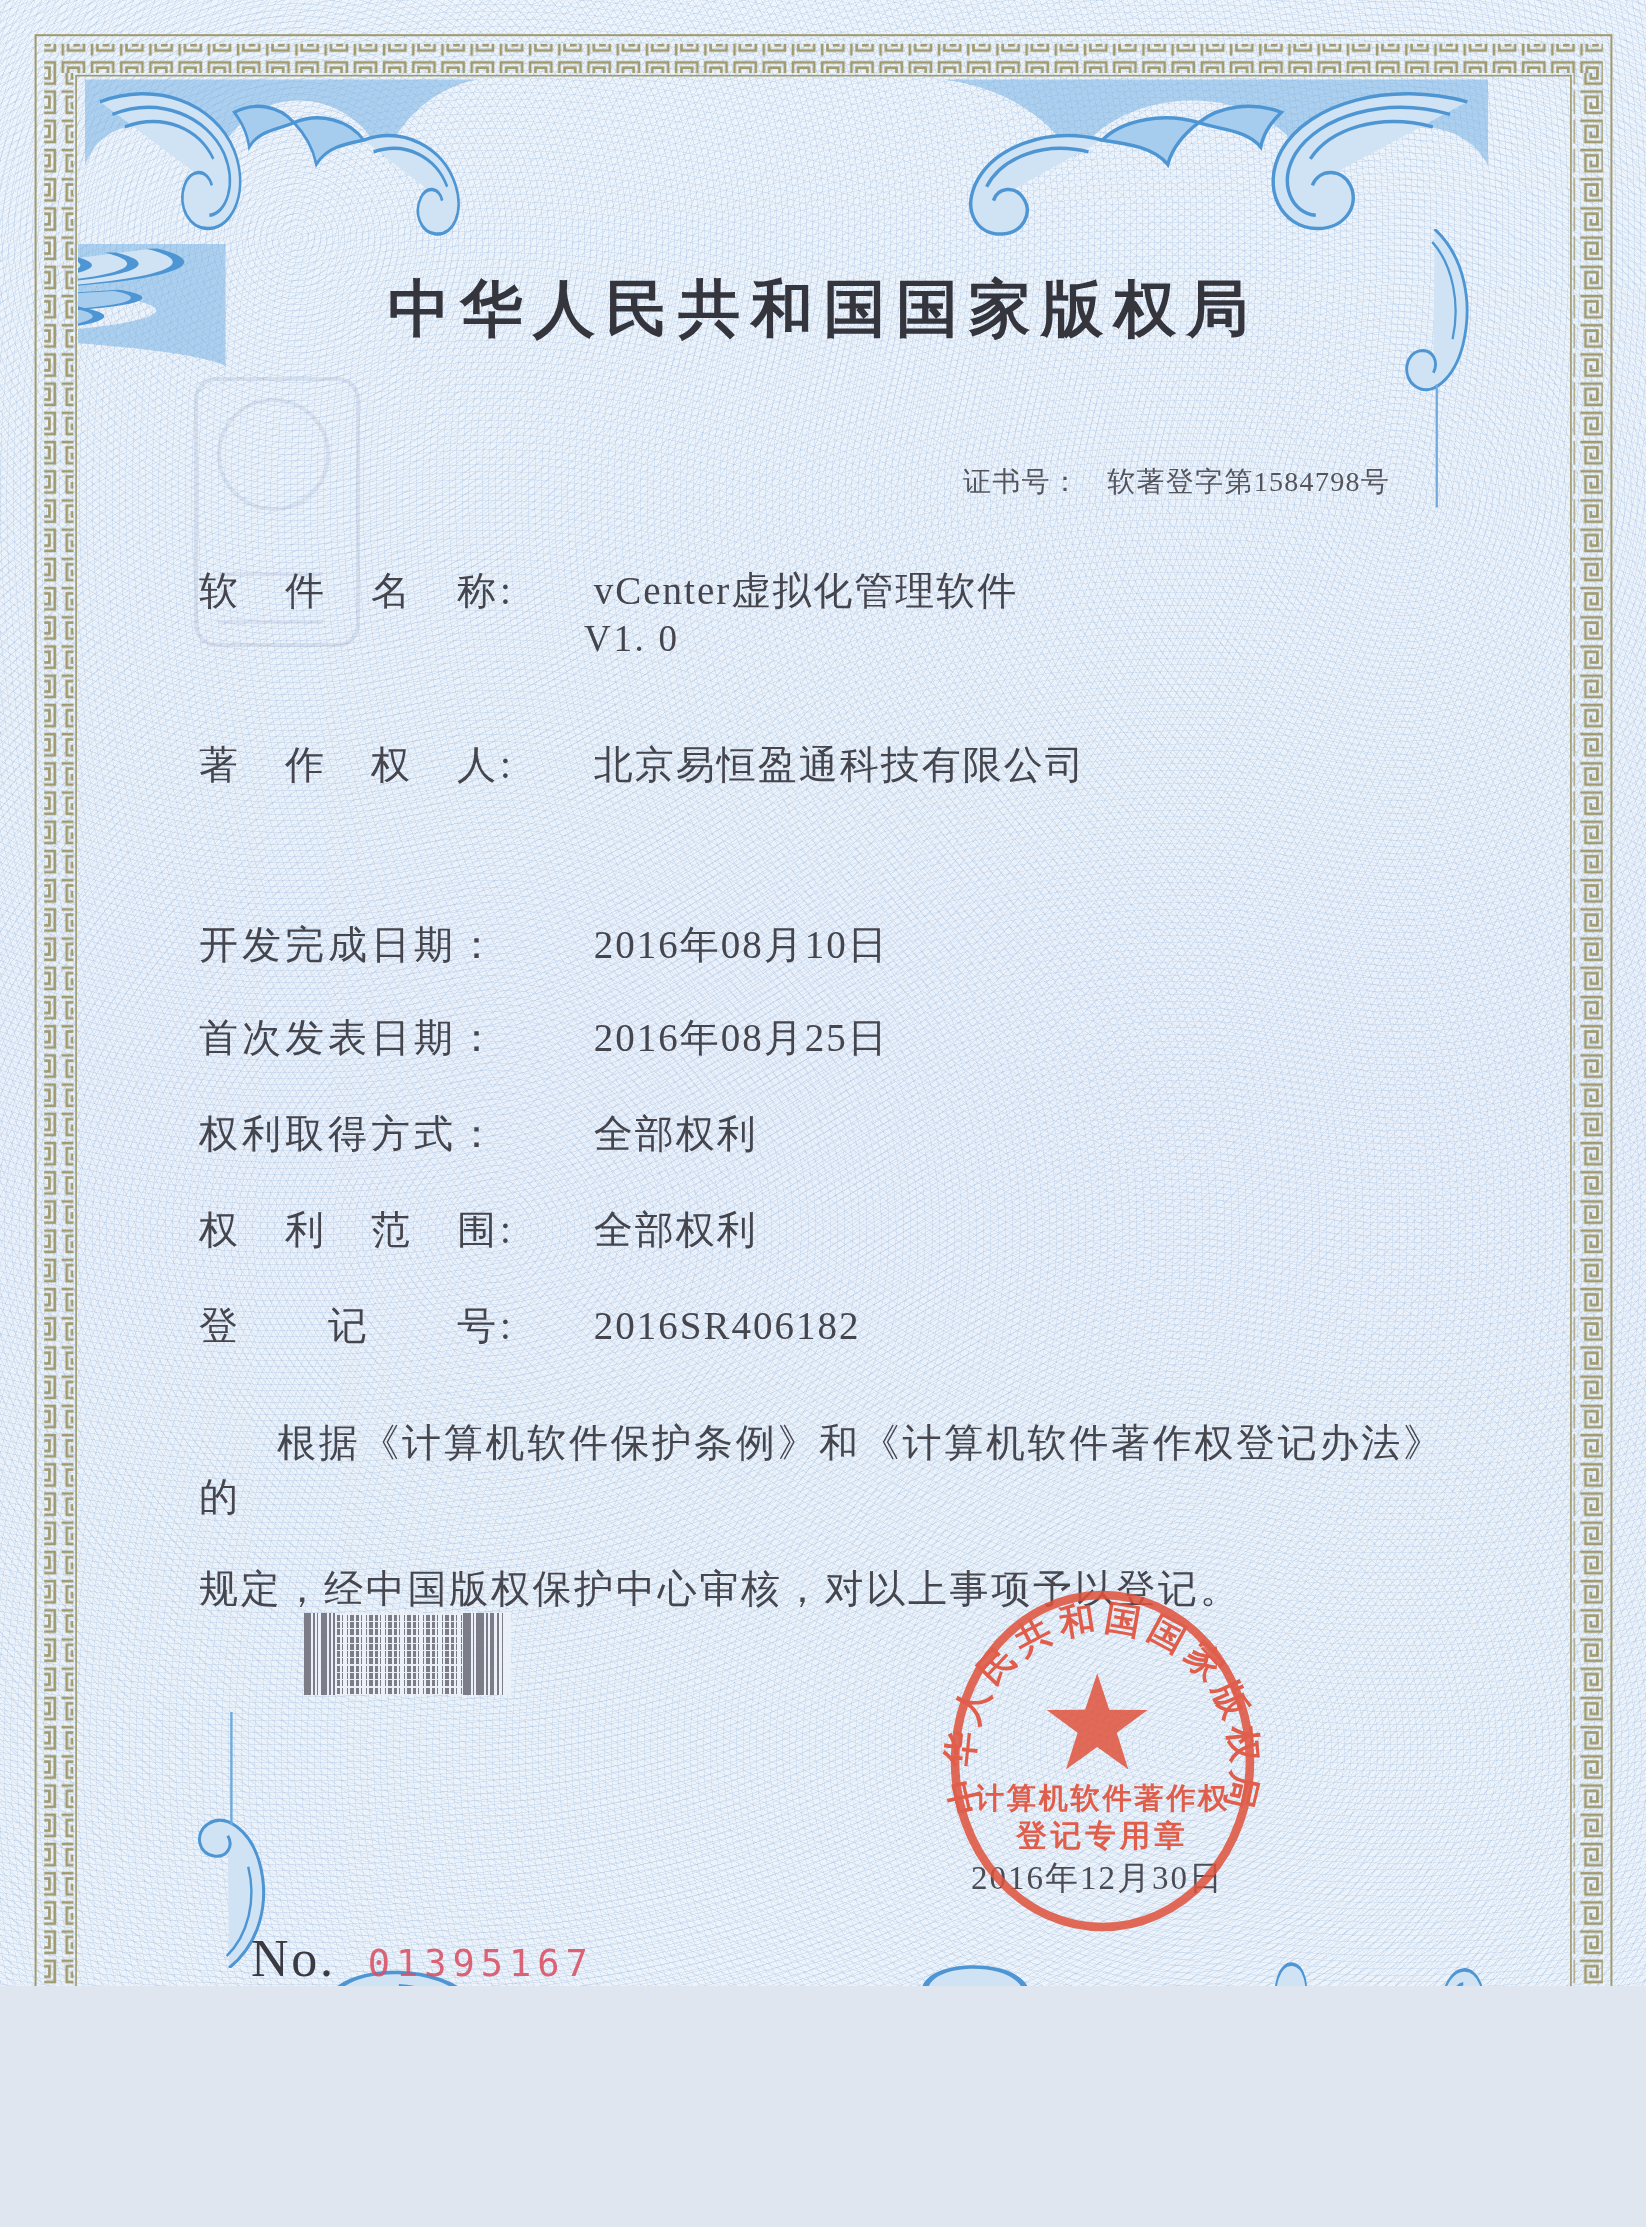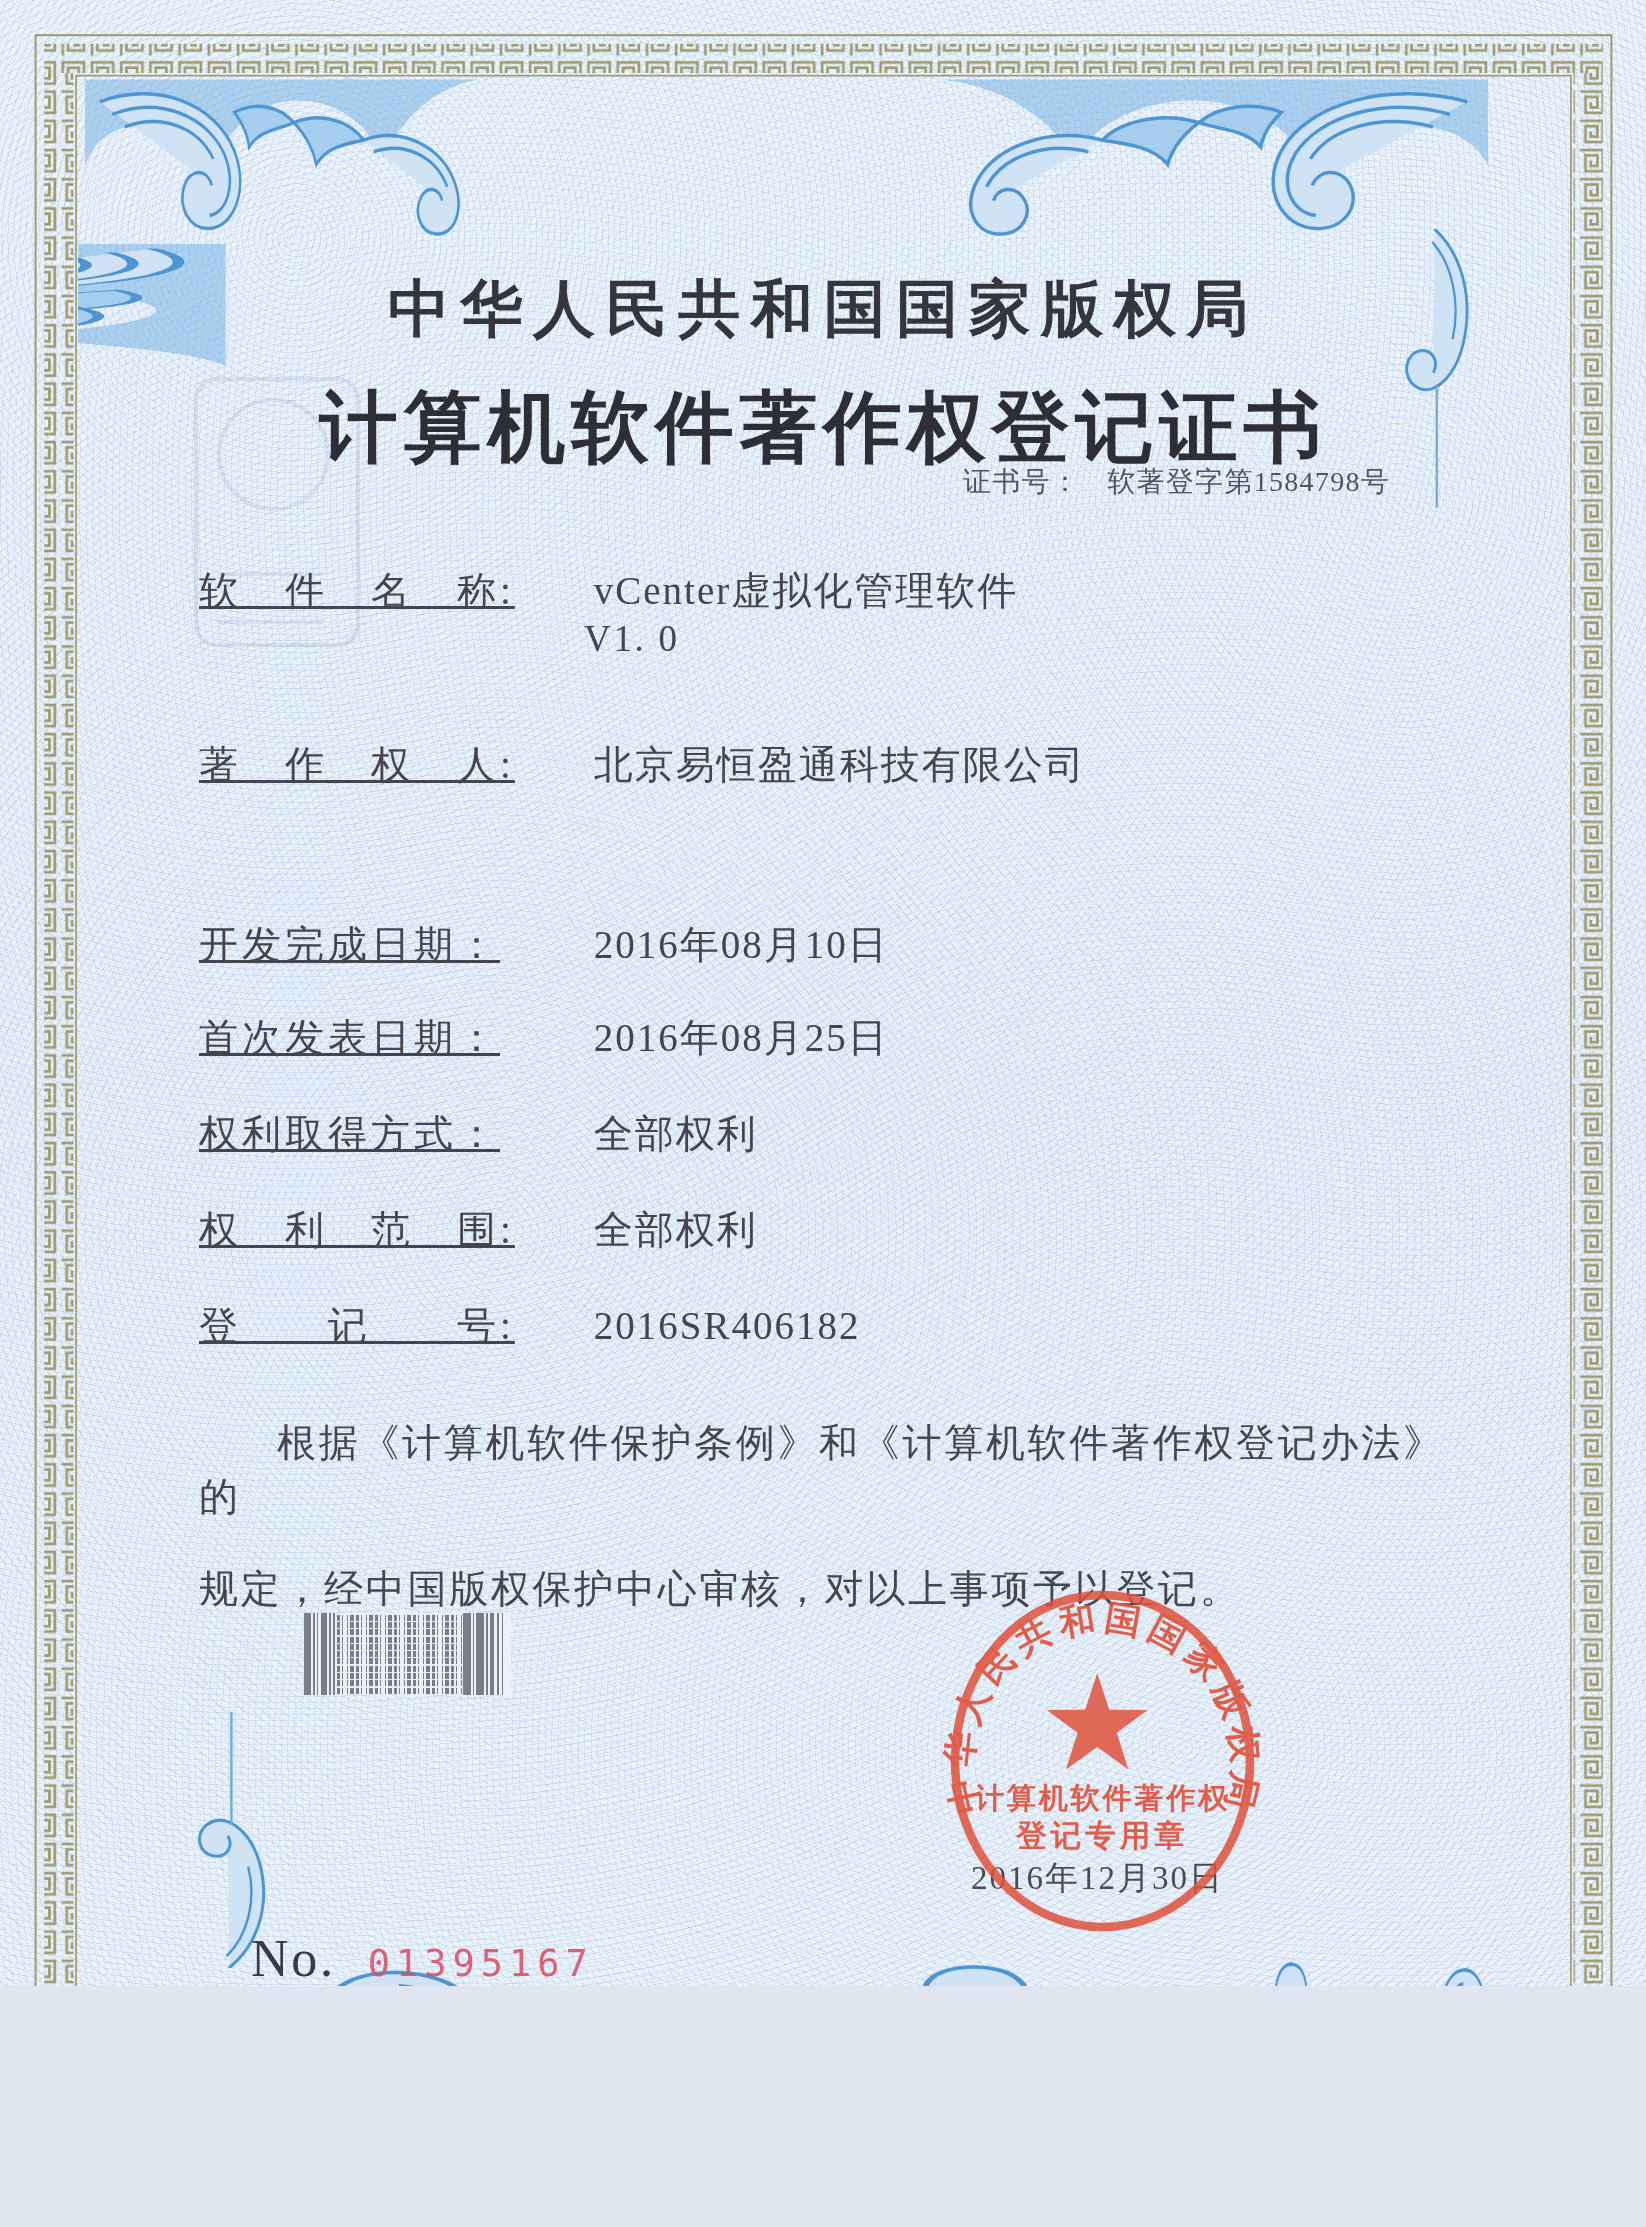--- a/index.html
+++ b/index.html
@@ -27,21 +27,21 @@
     left:0;top:376px;width:1647px;text-align:center;
     font-size:78px;font-weight:bold;letter-spacing:6px;color:#2e2e36;
   }
   .cert-no{
     left:963px;top:463px;font-size:28px;color:#54545c;
     display:flex;gap:27px;letter-spacing:1.3px;justify-content:flex-end;
   }
 
   
   .field-row{left:199px;width:1261px;font-size:39px;color:#45454e;}
-  .field-label{display:inline-block;width:385px;letter-spacing:4px;text-decoration:underline;}
+  .field-label{display:inline-block;width:385px;letter-spacing:4px;}
   .field-value{letter-spacing:2px;}
   .row-0{top:564px;} .row-0b{left:584px;top:617px;font-size:37px;color:#45454e;letter-spacing:2.7px;}
   .row-1{top:738px;}
   .row-2{top:918px;}
   .row-3{top:1011px;}
   .row-4{top:1107px;}
   .row-5{top:1203px;}
   .row-6{top:1299px;}
 
   .statement{left:199px;width:1261px;font-size:39px;color:#46464f;letter-spacing:2.7px;}
@@ -139,21 +139,20 @@
     <use href="#scroll-band"></use>
   </svg>
 
   <div class="abs emboss">
     <div class="emboss-ring"></div>
     <div class="emboss-bars"></div>
   </div>
 
   <div class="abs authority-title">中华人民共和国国家版权局</div>
 
-  <div class="abs certificate-title">计算机软件著作权登记证书</div>
 
   <div class="abs cert-no">
     <span>证书号：</span>
     <span>软著登字第1584798号</span>
   </div>
 
   <div class="abs field-row row-0">
     <span class="field-label">软　件　名　称:</span>
     <span class="field-value">vCenter虚拟化管理软件</span>
   </div>

